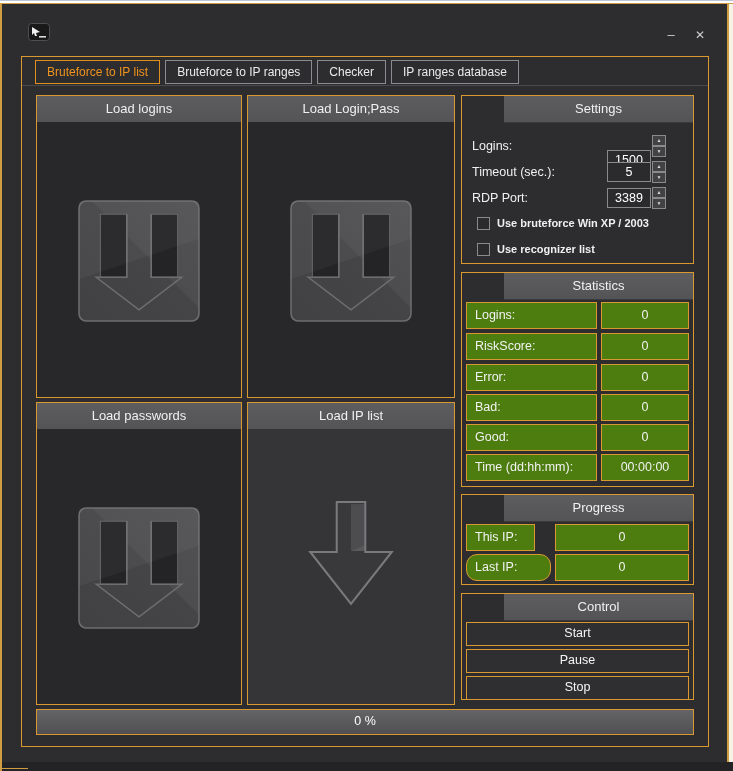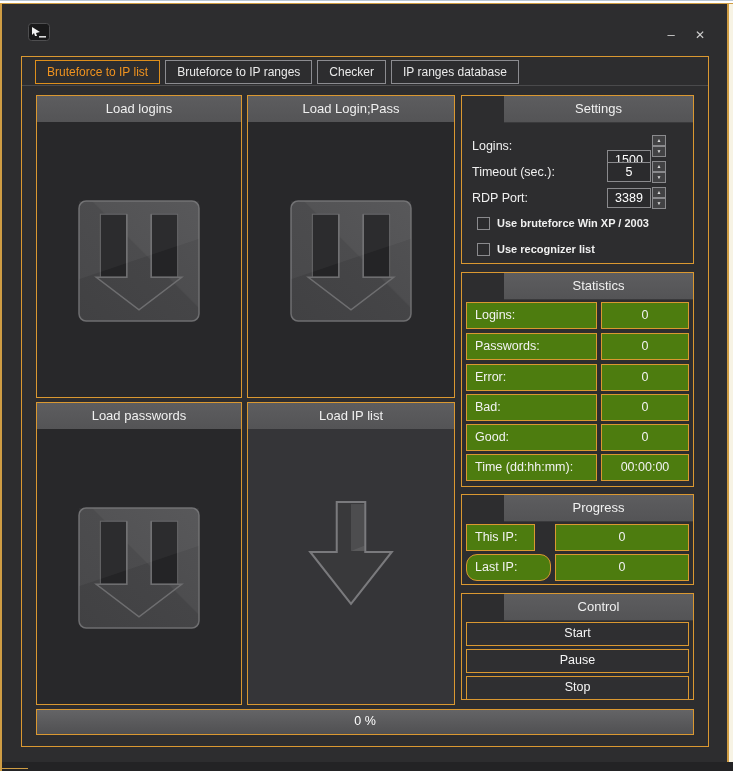--- a/index.html
+++ b/index.html
@@ -205,21 +205,21 @@
 <div class="abs checkbox" style="left:477px;top:217px;"></div>
 <div class="abs cb-label" style="left:497px;top:217px;">Use bruteforce Win XP / 2003</div>
 <div class="abs checkbox" style="left:477px;top:243px;"></div>
 <div class="abs cb-label" style="left:497px;top:243px;">Use recognizer list</div>
 
 <div class="abs section sec-stats">
   <div class="panel-header">Statistics</div>
 </div>
 <div class="abs cell cell-label" style="left:466px;top:302px;width:131px;">Logins:</div>
 <div class="abs cell cell-value" style="left:601px;top:302px;width:88px;">0</div>
-<div class="abs cell cell-label" style="left:466px;top:333px;width:131px;">Passwords:</div>
+<div class="abs cell cell-label" style="left:466px;top:333px;width:131px;">RiskScore:</div>
 <div class="abs cell cell-value" style="left:601px;top:333px;width:88px;">0</div>
 <div class="abs cell cell-label" style="left:466px;top:364px;width:131px;">Error:</div>
 <div class="abs cell cell-value" style="left:601px;top:364px;width:88px;">0</div>
 <div class="abs cell cell-label" style="left:466px;top:394px;width:131px;">Bad:</div>
 <div class="abs cell cell-value" style="left:601px;top:394px;width:88px;">0</div>
 <div class="abs cell cell-label" style="left:466px;top:424px;width:131px;">Good:</div>
 <div class="abs cell cell-value" style="left:601px;top:424px;width:88px;">0</div>
 <div class="abs cell cell-label" style="left:466px;top:454px;width:131px;">Time (dd:hh:mm):</div>
 <div class="abs cell cell-value" style="left:601px;top:454px;width:88px;">00:00:00</div>
 

